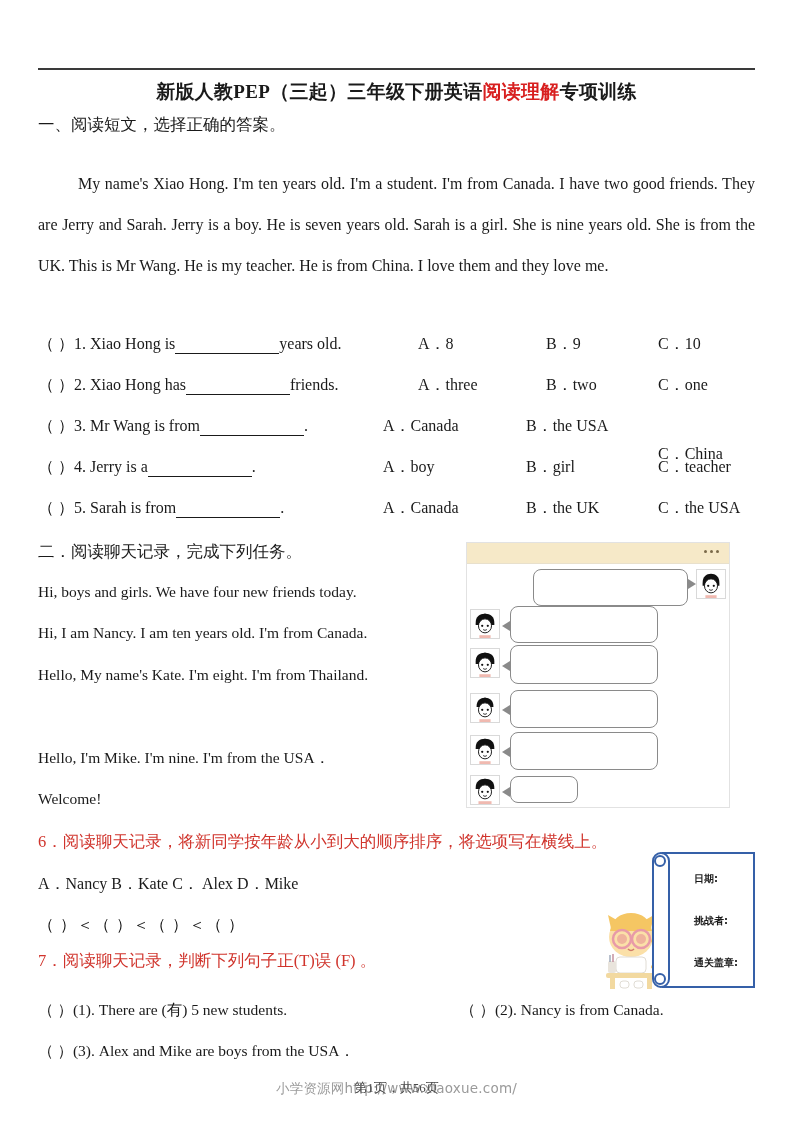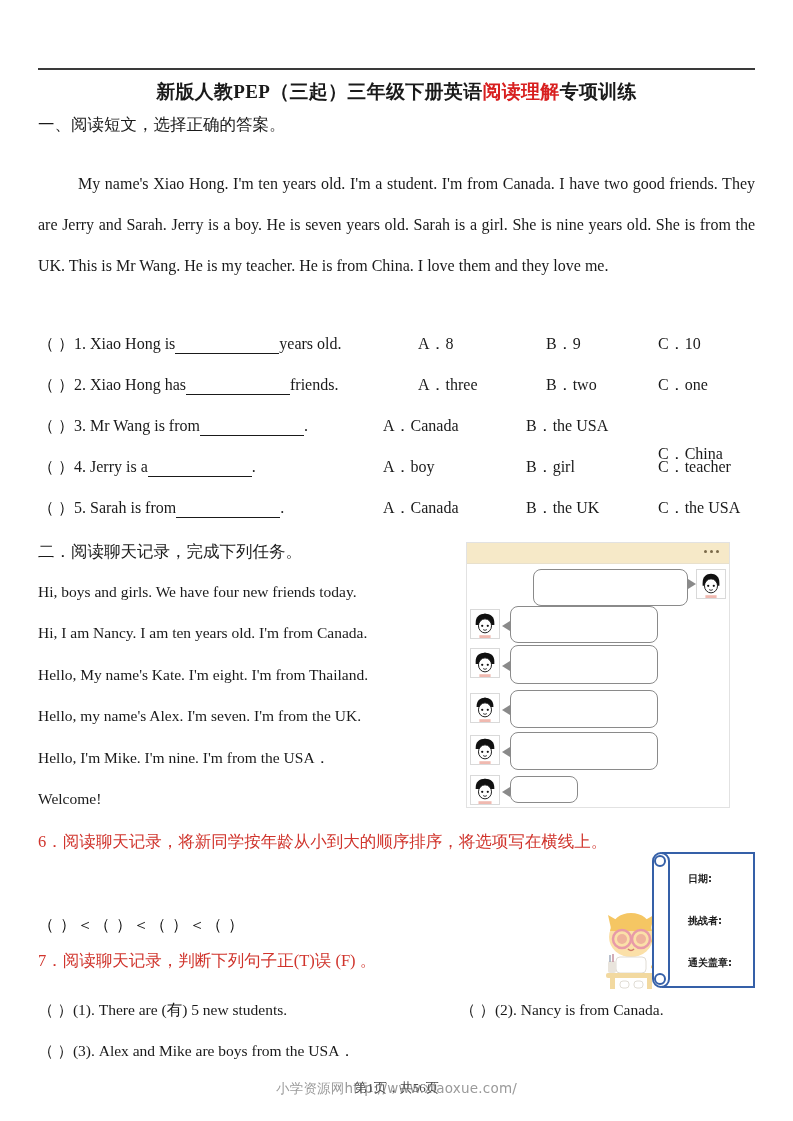--- a/index.html
+++ b/index.html
@@ -225,21 +225,21 @@
     width: 12px; height: 12px;
     border: 2px solid #3560a8;
     border-radius: 50%;
     box-sizing: border-box;
     background: #fff;
   }
   .scroll-curl-top { top: 3px; }
   .scroll-curl-bot { bottom: 3px; }
   .scroll-field {
     position: absolute;
-    left: 40px;
+    left: 46px;
     font-size: 10px;
     font-weight: bold;
     font-family: "DejaVu Sans", sans-serif;
     color: #1a1a1a;
     white-space: nowrap;
   }
 
   
   .mascot {
     position: absolute;
@@ -328,21 +328,20 @@
     <span class="opt" style="left:345px;">A．Canada</span>
     <span class="opt" style="left:488px;">B．the UK</span>
     <span class="opt" style="left:620px;">C．the USA</span>
   </div>
 
   <div class="sec-heading" style="left:38px; top:541px;">二．阅读聊天记录，完成下列任务。</div>
 
   <div class="chat-line" style="top:583px;">Hi, boys and girls. We have four new friends today.</div>
   <div class="chat-line" style="top:666px;">Hello, My name's Kate. I'm eight. I'm from Thailand.</div>
   <div class="chat-line" style="top:624px;">Hi, I am Nancy. I am ten years old. I'm from Canada.</div>
-  <div class="chat-line" style="top:707px;">Hello, my name's Alex. I'm seven. I'm from the UK.</div>
   <div class="chat-line" style="top:748px;">Hello, I'm Mike. I'm nine. I'm from the USA．</div>
   <div class="chat-line" style="top:790px;">Welcome!</div>
 
   <div class="chat-mock">
     <div class="chat-mock-header">
       <span class="chat-dots">
           <i></i>
           <i></i>
           <i></i>
         </span>
@@ -427,20 +426,21 @@
           <circle cx="18" cy="17" r="1.2" fill="#111"></circle>
         <path d="M13 21q2 1.6 4 0" stroke="#111" stroke-width="0.9" fill="none"></path>
         <path d="M8 27h14v3H8z" fill="#f0b9b0"></path>
       </svg>
     </div>
     <span class="bub-tail left" style="left:35px; top:244px;"></span>
     <div class="bubble" style="left:43px; top:233px; width:68px; height:27px;"></div>
   </div>
 
   <div class="sec-heading red" style="left:38px; top:831px;">6．阅读聊天记录，将新同学按年龄从小到大的顺序排序，将选项写在横线上。</div>
+  <div class="q6-opts" style="top:874px;">A．Nancy  B．Kate  C． Alex  D．Mike</div>
   <div class="q6-blanks" style="top:915px;">（        ）＜（        ）＜（        ）＜（        ）</div>
 
   <div class="sec-heading red" style="left:38px; top:950px;">7．阅读聊天记录，判断下列句子正(T)误 (F) 。</div>
 
   <div class="tf-row" style="left:38px; top:1000px;">
     <span>（   ）</span><span>(1).</span>
     <span>There are (有) 5 new students.</span>
   </div>
   <div class="tf-row" style="left:460px; top:1000px;">
     <span>（   ）</span><span>(2).</span>

